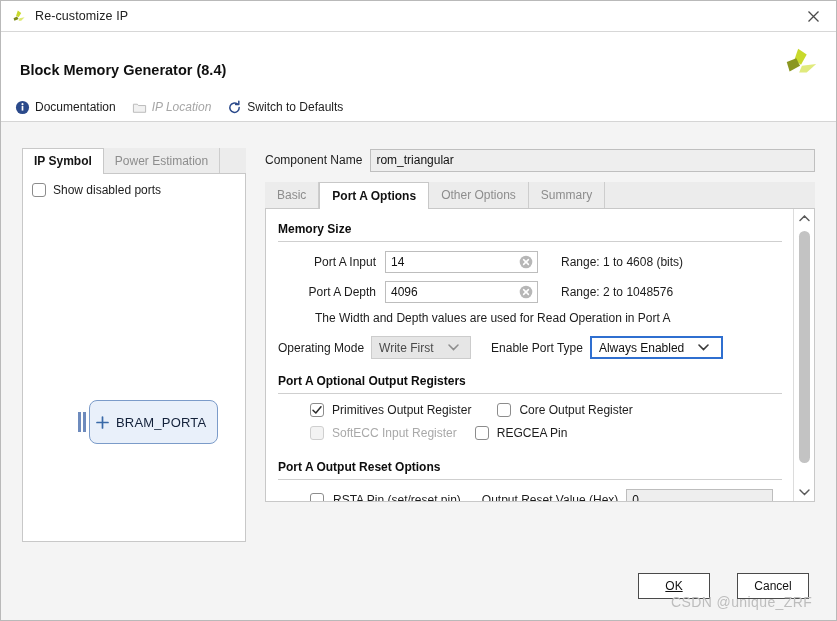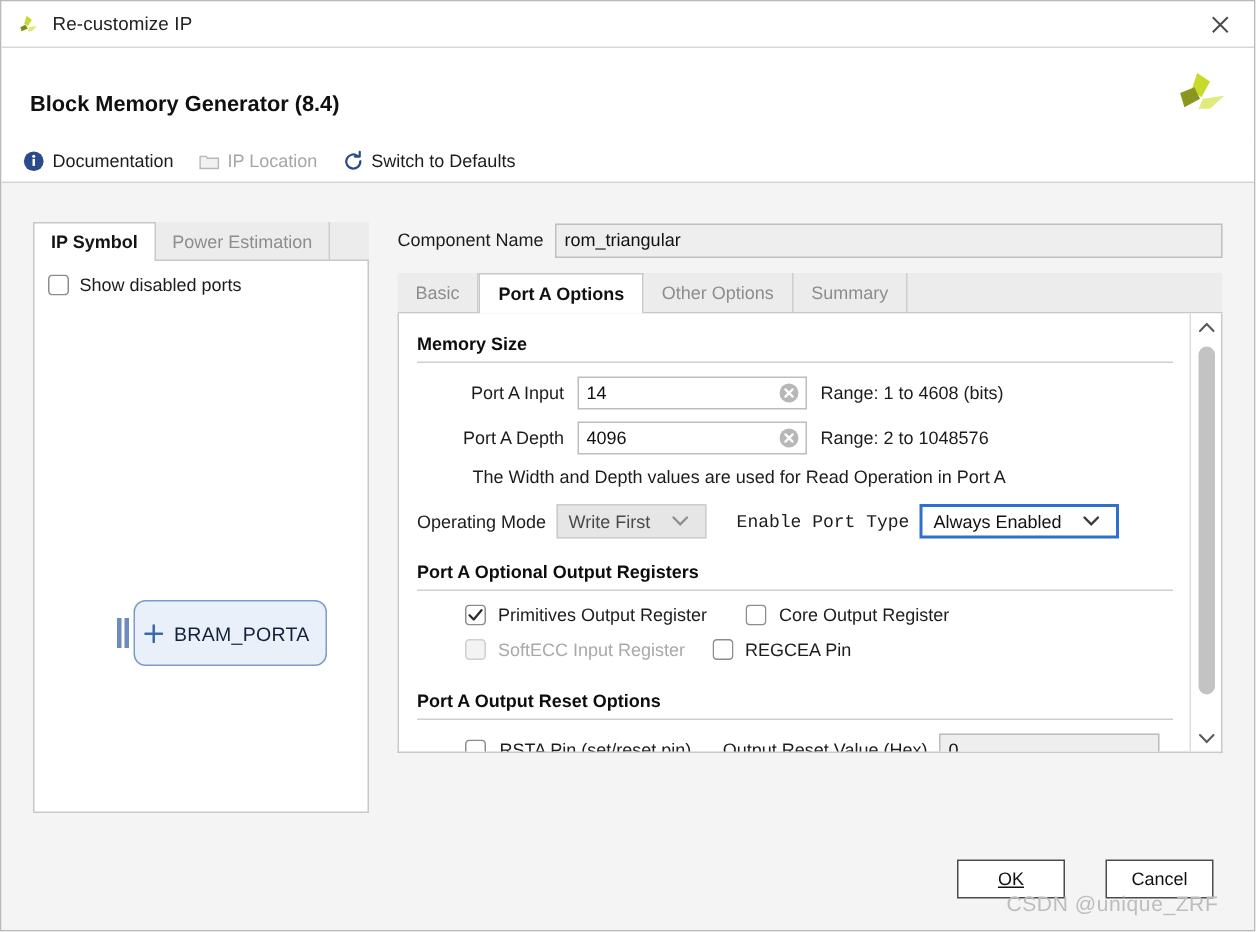--- a/index.html
+++ b/index.html
@@ -56,21 +56,21 @@
   #toolbar {
     position: absolute; left: 0; top: 92px;
     width: 835px; height: 29px;
     background: #ffffff;
     border-bottom: 1px solid #d5d5d5;
     display: flex; align-items: center; padding-left: 14px;
   }
   .tb-item { display: flex; align-items: center; margin-right: 16px; cursor: pointer; }
   .tb-item .tb-ico { width: 15px; height: 15px; margin-right: 5px; flex: none; display:block; }
   .tb-item .tb-lbl { font-size: 12px; color: #1c1c1c; }
-  .tb-item.disabled .tb-lbl { color: #a6a6a6; }
+  .tb-item.disabled .tb-lbl { color: #a6a6a6; font-style: italic; }
 
   
   #body {
     position: absolute; left: 0; top: 121px;
     width: 835px; height: 434px;
     background: #f4f4f4;
   }
 
   
   #left-panel {
@@ -192,21 +192,21 @@
   .txtbox {
     position: relative; width: 153px; height: 22px;
     border: 1px solid #bdbdbd; background: #ffffff;
     display: flex; align-items: center;
   }
   .txtbox .val { padding-left: 5px; font-size: 12px; color: #111; }
   .clear-ico {
     position: absolute; right: 4px; top: 50%; margin-top: -7px;
     width: 14px; height: 14px; cursor: pointer; display: block;
   }
-  .range-note { margin-left: 9px; font-size: 12px; color: #1c1c1c; }
+  .range-note { margin-left: 23px; font-size: 12px; color: #1c1c1c; }
 
   .note-line { margin: 2px 0 11px 37px; font-size: 12px; color: #1c1c1c; }
 
   .combo-row { display: flex; align-items: center; margin-bottom: 4px; }
   .combo-label { font-size: 12px; color: #1c1c1c; margin-right: 7px; }
   .combo {
     position: relative; height: 23px; display: flex; align-items: center;
     padding: 0 7px; cursor: pointer;
   }
   .combo .ctext { font-size: 12px; }
@@ -431,21 +431,21 @@
           <div class="note-line">The Width and Depth values are used for Read Operation in Port A</div>
 
           <div class="combo-row">
             <span class="combo-label">Operating Mode</span>
             <div class="combo disabled">
               <span class="ctext">Write First</span>
               <svg class="carrow" width="11" height="7" viewBox="0 0 11 7">
                 <path d="M1 1 L5.5 5.6 L10 1" stroke="#8e8e8e" stroke-width="1.5" fill="none" stroke-linecap="round"></path>
               </svg>
             </div>
-            <span class="combo-label" style="margin-left:20px;font-family:Liberation Mono, monospace;">Enable Port Type</span>
+            <span class="combo-label" style="margin-left:20px;">Enable Port Type</span>
             <div class="combo focused">
               <span class="ctext">Always Enabled</span>
               <svg class="carrow" width="11" height="7" viewBox="0 0 11 7">
                 <path d="M1 1 L5.5 5.6 L10 1" stroke="#3a3a3a" stroke-width="1.6" fill="none" stroke-linecap="round"></path>
               </svg>
             </div>
           </div>
 
           <div class="sec-gap"></div>
 

